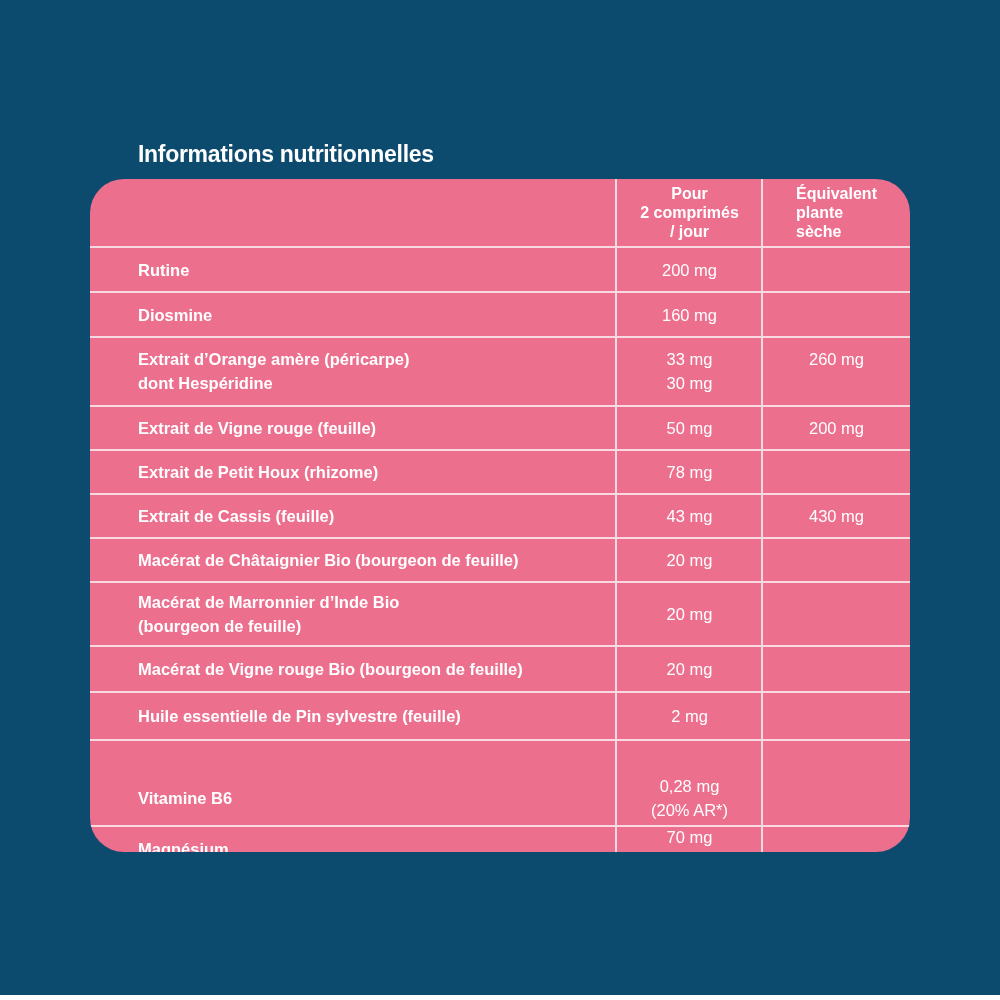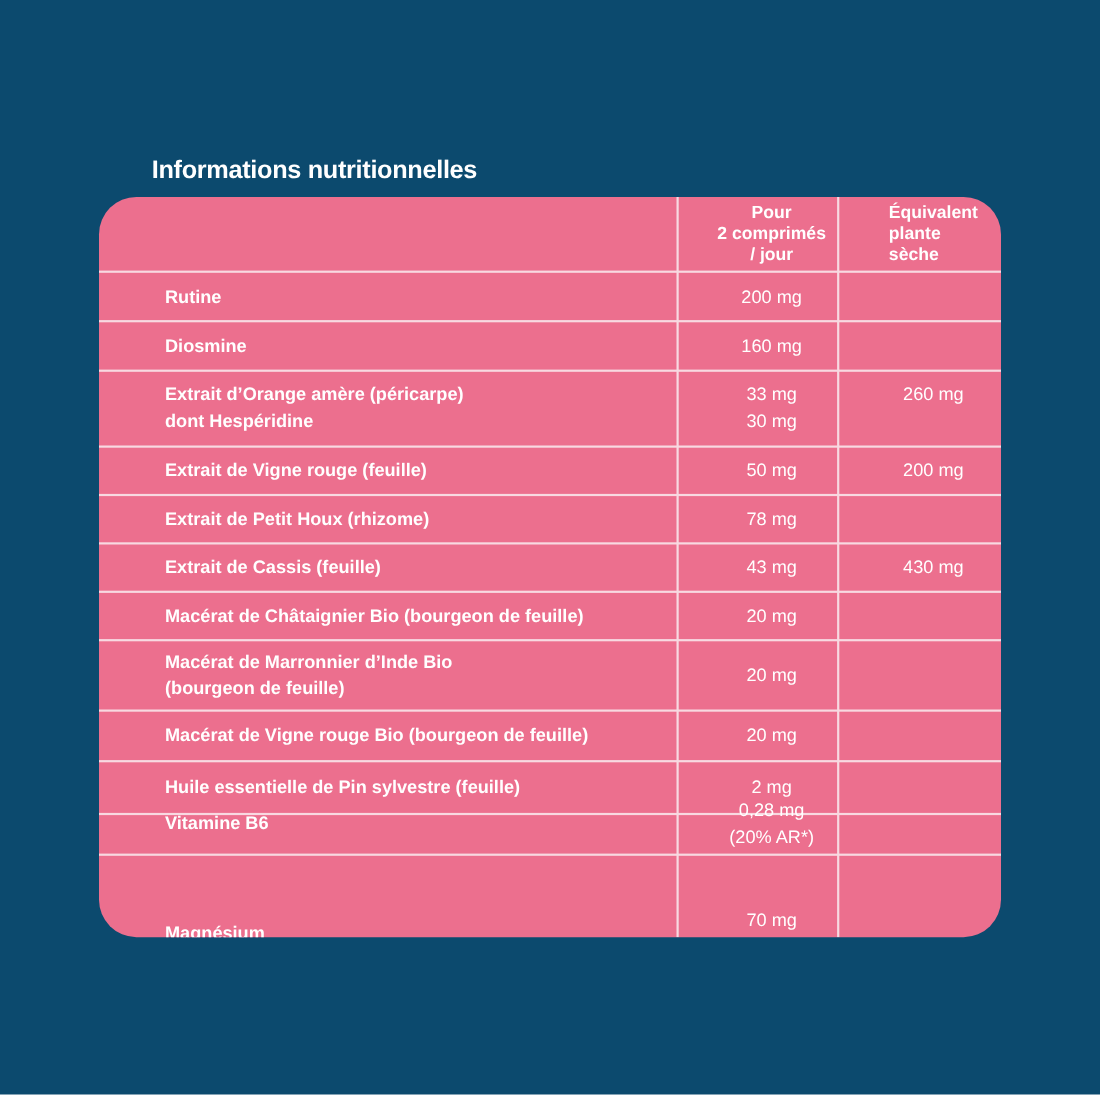--- a/index.html
+++ b/index.html
@@ -2,21 +2,21 @@
 <html><head>
 <meta charset="utf-8">
 <style>
   html,body{margin:0;padding:0;}
   body{width:1000px;height:1000px;background:#fff;font-family:"Liberation Sans","DejaVu Sans",sans-serif;position:relative;overflow:hidden;}
   .page{position:absolute;left:0;top:0;width:1000px;height:995px;background:#0c4a6e;}
   .title{position:absolute;left:138px;top:141px;font-size:23px;font-weight:bold;color:#fff;letter-spacing:-0.3px;}
   .table{position:absolute;left:90px;top:179px;width:820px;height:673px;background:#EC6F8E;border-radius:34px;overflow:hidden;}
   .row{position:absolute;left:0;width:820px;border-bottom:2px solid #F8D9E1;}
   .row.last{border-bottom:none;margin-top:24px;}
-  .cell{position:absolute;top:0;bottom:0;display:flex;align-items:center;color:#fff;font-size:16.5px;line-height:24px;padding-left:12px;}
+  .cell{position:absolute;top:0;bottom:0;display:flex;align-items:center;color:#fff;font-size:16.5px;line-height:24px;}
   .c1{left:48px;width:470px;font-weight:bold;}
   .c2{left:527px;width:145px;justify-content:center;text-align:center;}
   .c3{left:673px;width:147px;justify-content:center;text-align:left;}
   .top{align-items:flex-start;padding-top:9px;}
   .vline{position:absolute;top:0;bottom:0;width:2px;background:#F8D9E1;}
   .hdr{font-weight:bold;font-size:16px;line-height:19px;}
   .multi{white-space:pre-line;}
 </style>
 </head>
 <body>
@@ -83,21 +83,21 @@
     <div class="row" style="top:468px;height:44px">
       <div class="cell c1">Macérat de Vigne rouge Bio (bourgeon de feuille)</div>
       <div class="cell c2">20 mg</div>
       <div class="cell c3"></div>
     </div>
     <div class="row" style="top:514px;height:46px">
       <div class="cell c1">Huile essentielle de Pin sylvestre (feuille)</div>
       <div class="cell c2">2 mg</div>
       <div class="cell c3"></div>
     </div>
-    <div class="row" style="top:543px;height:54px">
+    <div class="row" style="top:592px;height:54px">
       <div class="cell c1">Vitamine B6</div>
       <div class="cell c2 multi">0,28 mg
 (20% AR*)</div>
       <div class="cell c3"></div>
     </div>
     <div class="row last" style="top:618px;height:55px">
       <div class="cell c1">Magnésium</div>
       <div class="cell c2 multi">70 mg
 (19% AR*)</div>
       <div class="cell c3"></div>

